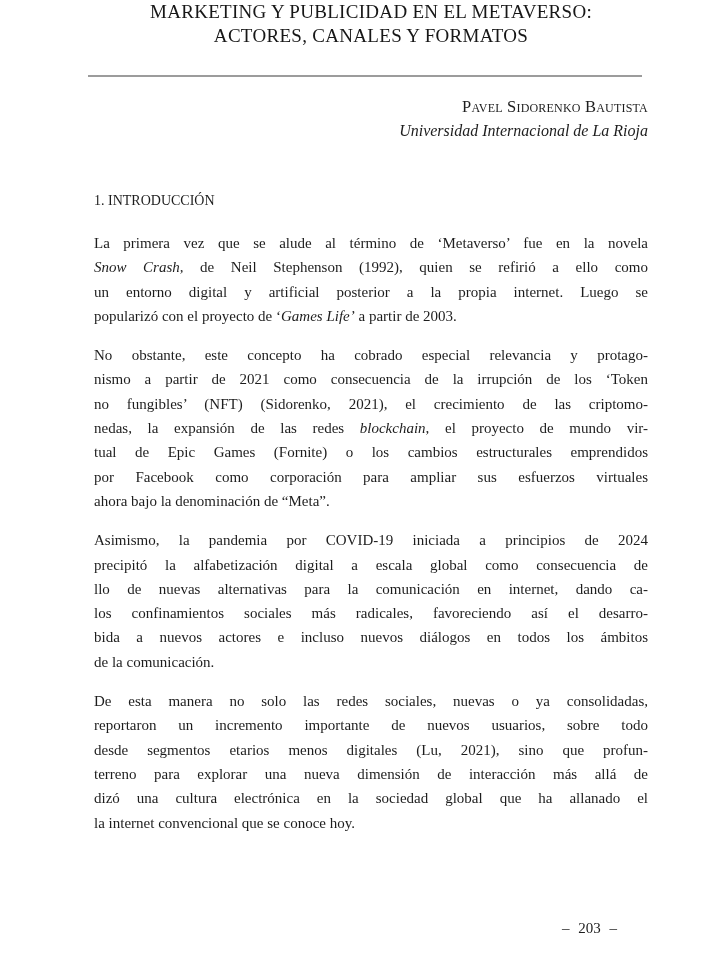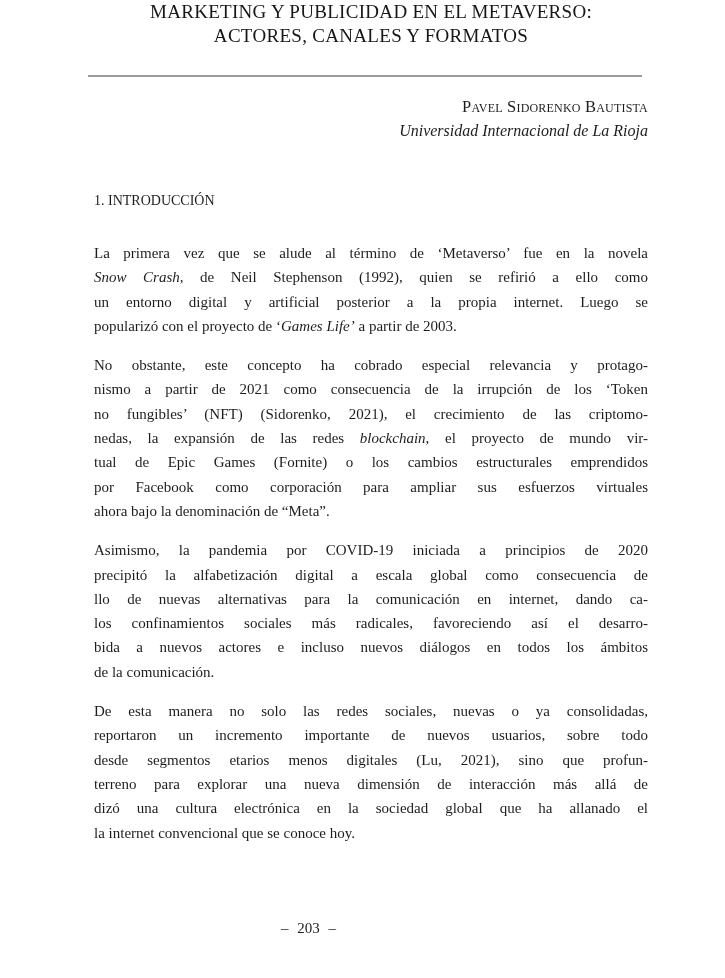--- a/index.html
+++ b/index.html
@@ -44,36 +44,36 @@
     font-style: italic;
     font-size: 16px;
   }
   .section-heading {
     margin-top: 45px;
     font-size: 14px;
     line-height: 26px;
     font-weight: 400;
   }
   .paras {
-    margin-top: 27px;
+    margin-top: 17px;
     font-size: 15px;
     line-height: 24.3px;
   }
   .para { margin: 0 0 15px 0; }
   .line {
     text-align: justify;
     text-align-last: justify;
   }
   .line.last { text-align-last: left; }
   em { font-style: italic; }
   .footer {
     position: absolute;
     top: 920px; left: 0;
     width: 617px;
-    text-align: center;
+    text-align: right;
     font-size: 15px;
     word-spacing: 5px;
   }
 </style>
 </head>
 <body style="background: rgb(255, 255, 255); color: rgb(29, 29, 29);">
 
 <div class="content">
 
   <div class="title-block">
@@ -100,21 +100,21 @@
       <div class="para">
         <div class="line"><span>No obstante, este concepto ha cobrado especial relevancia y protago-</span></div>
         <div class="line"><span>nismo a partir de 2021 como consecuencia de la irrupción de los ‘Token</span></div>
         <div class="line"><span>no fungibles’ (NFT) (Sidorenko, 2021), el crecimiento de las criptomo-</span></div>
         <div class="line"><span>nedas, la expansión de las redes </span><em>blockchain</em><span>, el proyecto de mundo vir-</span></div>
         <div class="line"><span>tual de Epic Games (Fornite) o los cambios estructurales emprendidos</span></div>
         <div class="line"><span>por Facebook como corporación para ampliar sus esfuerzos virtuales</span></div>
         <div class="line last"><span>ahora bajo la denominación de “Meta”.</span></div>
       </div>
       <div class="para">
-        <div class="line"><span>Asimismo, la pandemia por COVID-19 iniciada a principios de 2020</span></div>
+        <div class="line"><span>Asimismo, la pandemia por COVID-19 iniciada a principios de 2024</span></div>
         <div class="line"><span>precipitó la alfabetización digital a escala global como consecuencia de</span></div>
         <div class="line"><span>llo de nuevas alternativas para la comunicación en internet, dando ca-</span></div>
         <div class="line"><span>los confinamientos sociales más radicales, favoreciendo así el desarro-</span></div>
         <div class="line"><span>bida a nuevos actores e incluso nuevos diálogos en todos los ámbitos</span></div>
         <div class="line last"><span>de la comunicación.</span></div>
       </div>
       <div class="para">
         <div class="line"><span>De esta manera no solo las redes sociales, nuevas o ya consolidadas,</span></div>
         <div class="line"><span>reportaron un incremento importante de nuevos usuarios, sobre todo</span></div>
         <div class="line"><span>desde segmentos etarios menos digitales (Lu, 2021), sino que profun-</span></div>

